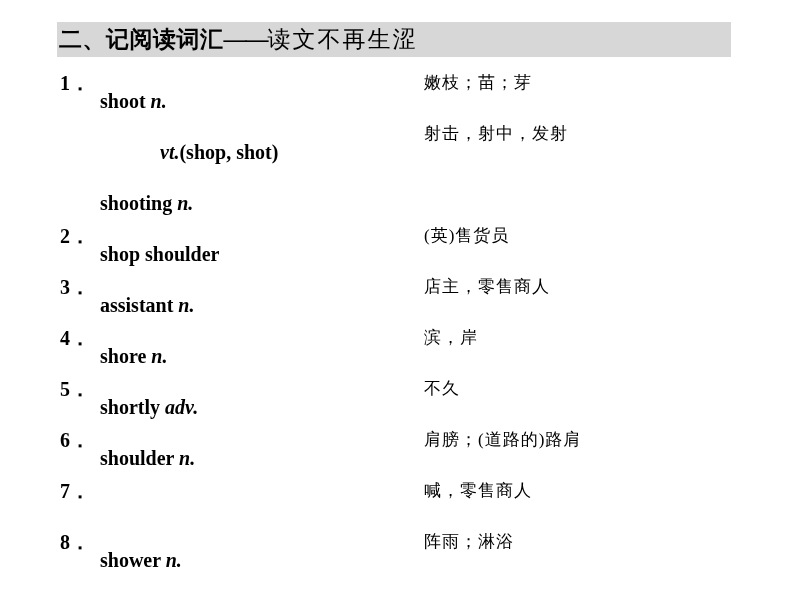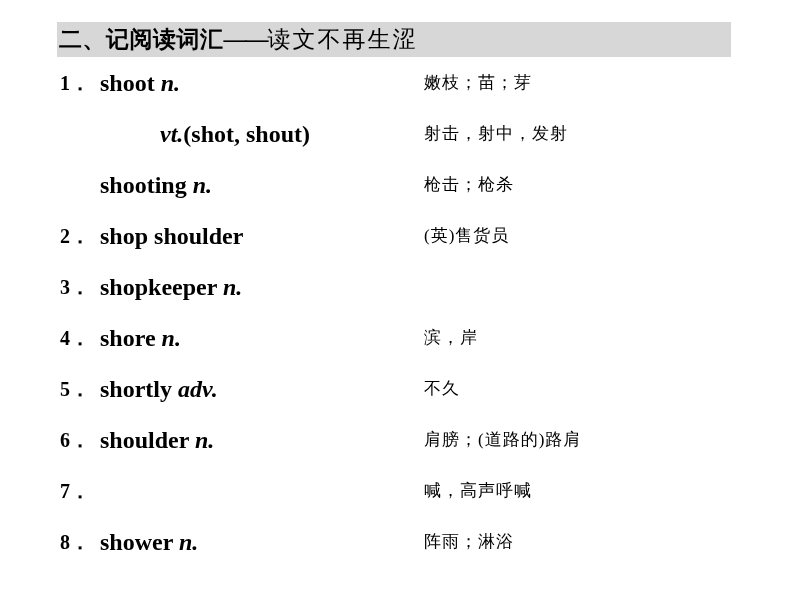--- a/index.html
+++ b/index.html
@@ -66,24 +66,24 @@
     width: 46px;
     height: 30px;
     line-height: 30px;
     font-size: 20px;
     font-weight: bold;
     white-space: nowrap;
   }
   .entry-en {
     position: absolute;
     left: 100px;
-    top: 0;
+    top: 18px;
     height: 30px;
     line-height: 30px;
-    font-size: 24px;
+    font-size: 20px;
     font-weight: bold;
     white-space: nowrap;
   }
   .entry-en.sub-indent {
     left: 160px;
   }
   .pos {
     font-style: italic;
     font-weight: bold;
   }
@@ -108,54 +108,54 @@
 </div>
 
 <div id="entry-list">
     <div class="entry-row">
       <div class="entry-num">1．</div>
       <div class="entry-en"><span>shoot</span> <span class="pos">n.</span></div>
       <div class="entry-cn">嫩枝；苗；芽</div>
     </div>
     <div class="entry-row">
       <div class="entry-num"></div>
-      <div class="entry-en sub-indent"><span class="pos">vt.</span><span>(shot, shout)</span></div>
+      <div class="entry-en sub-indent"><span class="pos">vt.</span><span>(shop, shot)</span></div>
       <div class="entry-cn">射击，射中，发射</div>
     </div>
     <div class="entry-row">
       <div class="entry-num"></div>
       <div class="entry-en"><span>shooting</span> <span class="pos">n.</span></div>
-      <div class="entry-cn">枪击；枪杀</div>
     </div>
     <div class="entry-row">
       <div class="entry-num">2．</div>
       <div class="entry-en"><span>shop shoulder</span></div>
       <div class="entry-cn">(英)售货员</div>
     </div>
     <div class="entry-row">
       <div class="entry-num">3．</div>
-      <div class="entry-en"><span>shopkeeper</span> <span class="pos">n.</span></div>
+      <div class="entry-en"><span>assistant</span> <span class="pos">n.</span></div>
+      <div class="entry-cn">店主，零售商人</div>
     </div>
     <div class="entry-row">
       <div class="entry-num">4．</div>
       <div class="entry-en"><span>shore</span> <span class="pos">n.</span></div>
       <div class="entry-cn">滨，岸</div>
     </div>
     <div class="entry-row">
       <div class="entry-num">5．</div>
       <div class="entry-en"><span>shortly</span> <span class="pos">adv.</span></div>
       <div class="entry-cn">不久</div>
     </div>
     <div class="entry-row">
       <div class="entry-num">6．</div>
       <div class="entry-en"><span>shoulder</span> <span class="pos">n.</span></div>
       <div class="entry-cn">肩膀；(道路的)路肩</div>
     </div>
     <div class="entry-row">
       <div class="entry-num">7．</div>
-      <div class="entry-cn">喊，高声呼喊</div>
+      <div class="entry-cn">喊，零售商人</div>
     </div>
     <div class="entry-row">
       <div class="entry-num">8．</div>
       <div class="entry-en"><span>shower</span> <span class="pos">n.</span></div>
       <div class="entry-cn">阵雨；淋浴</div>
     </div>
   </div>
 
 </body></html>

